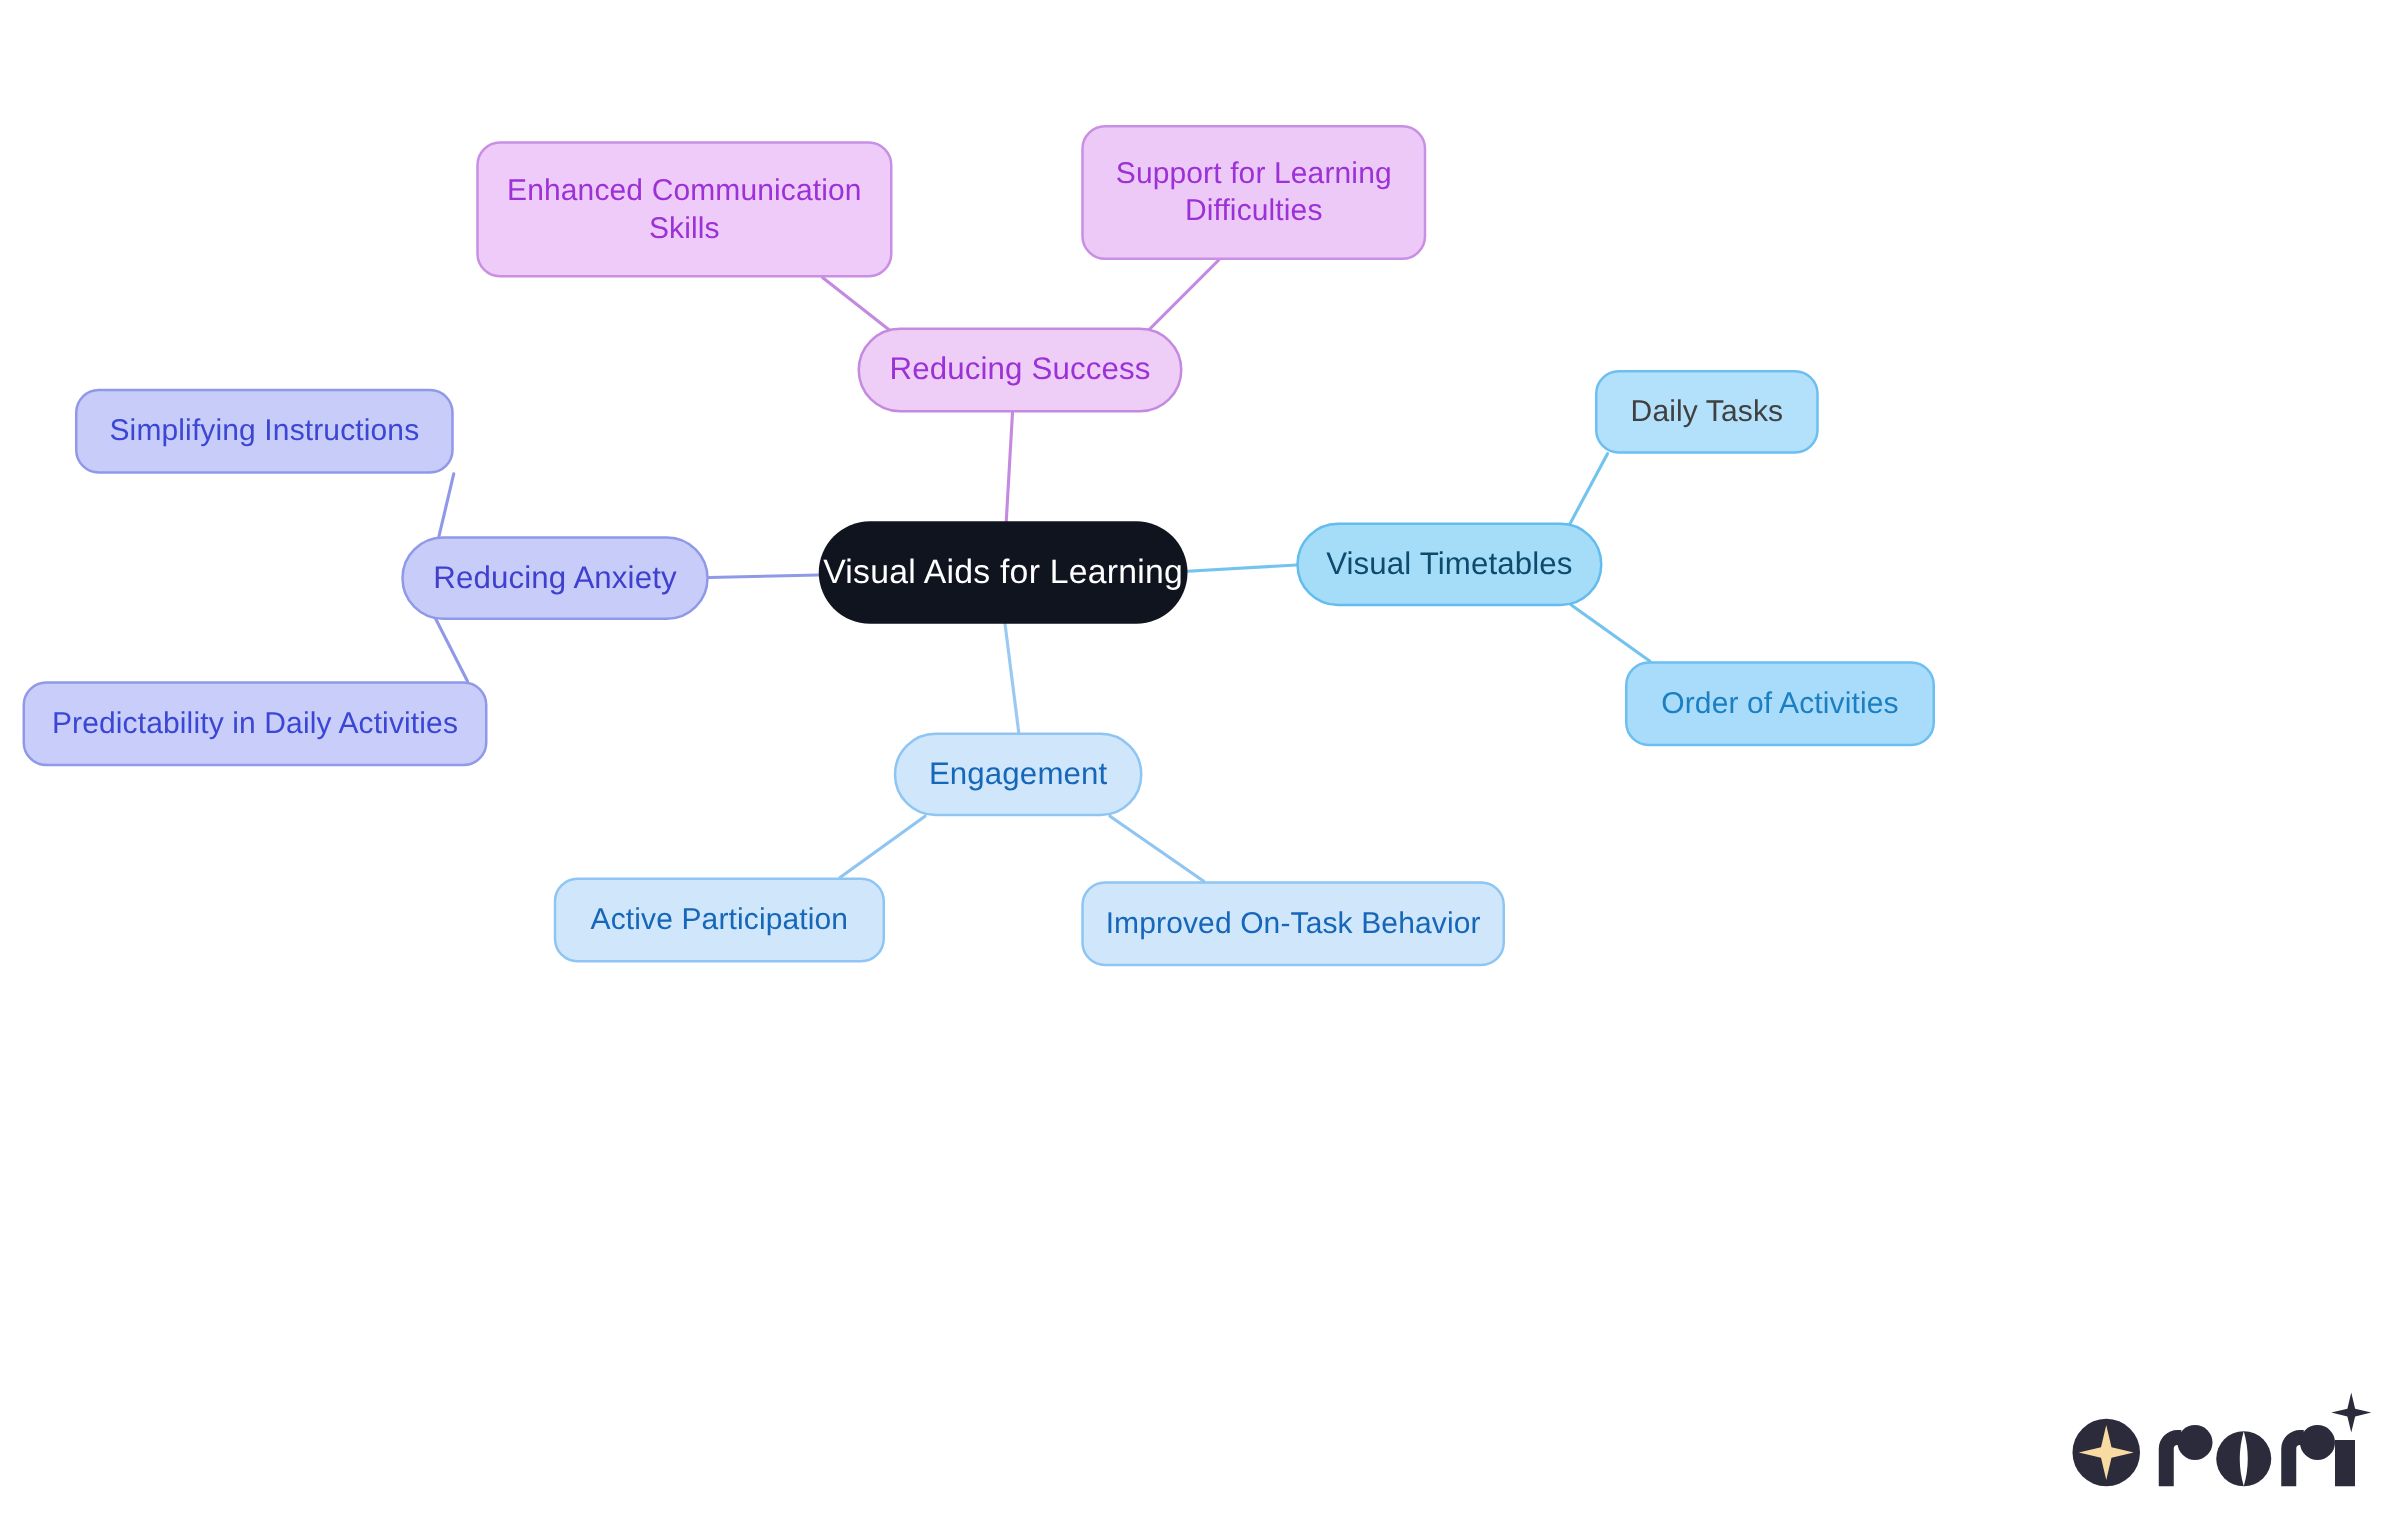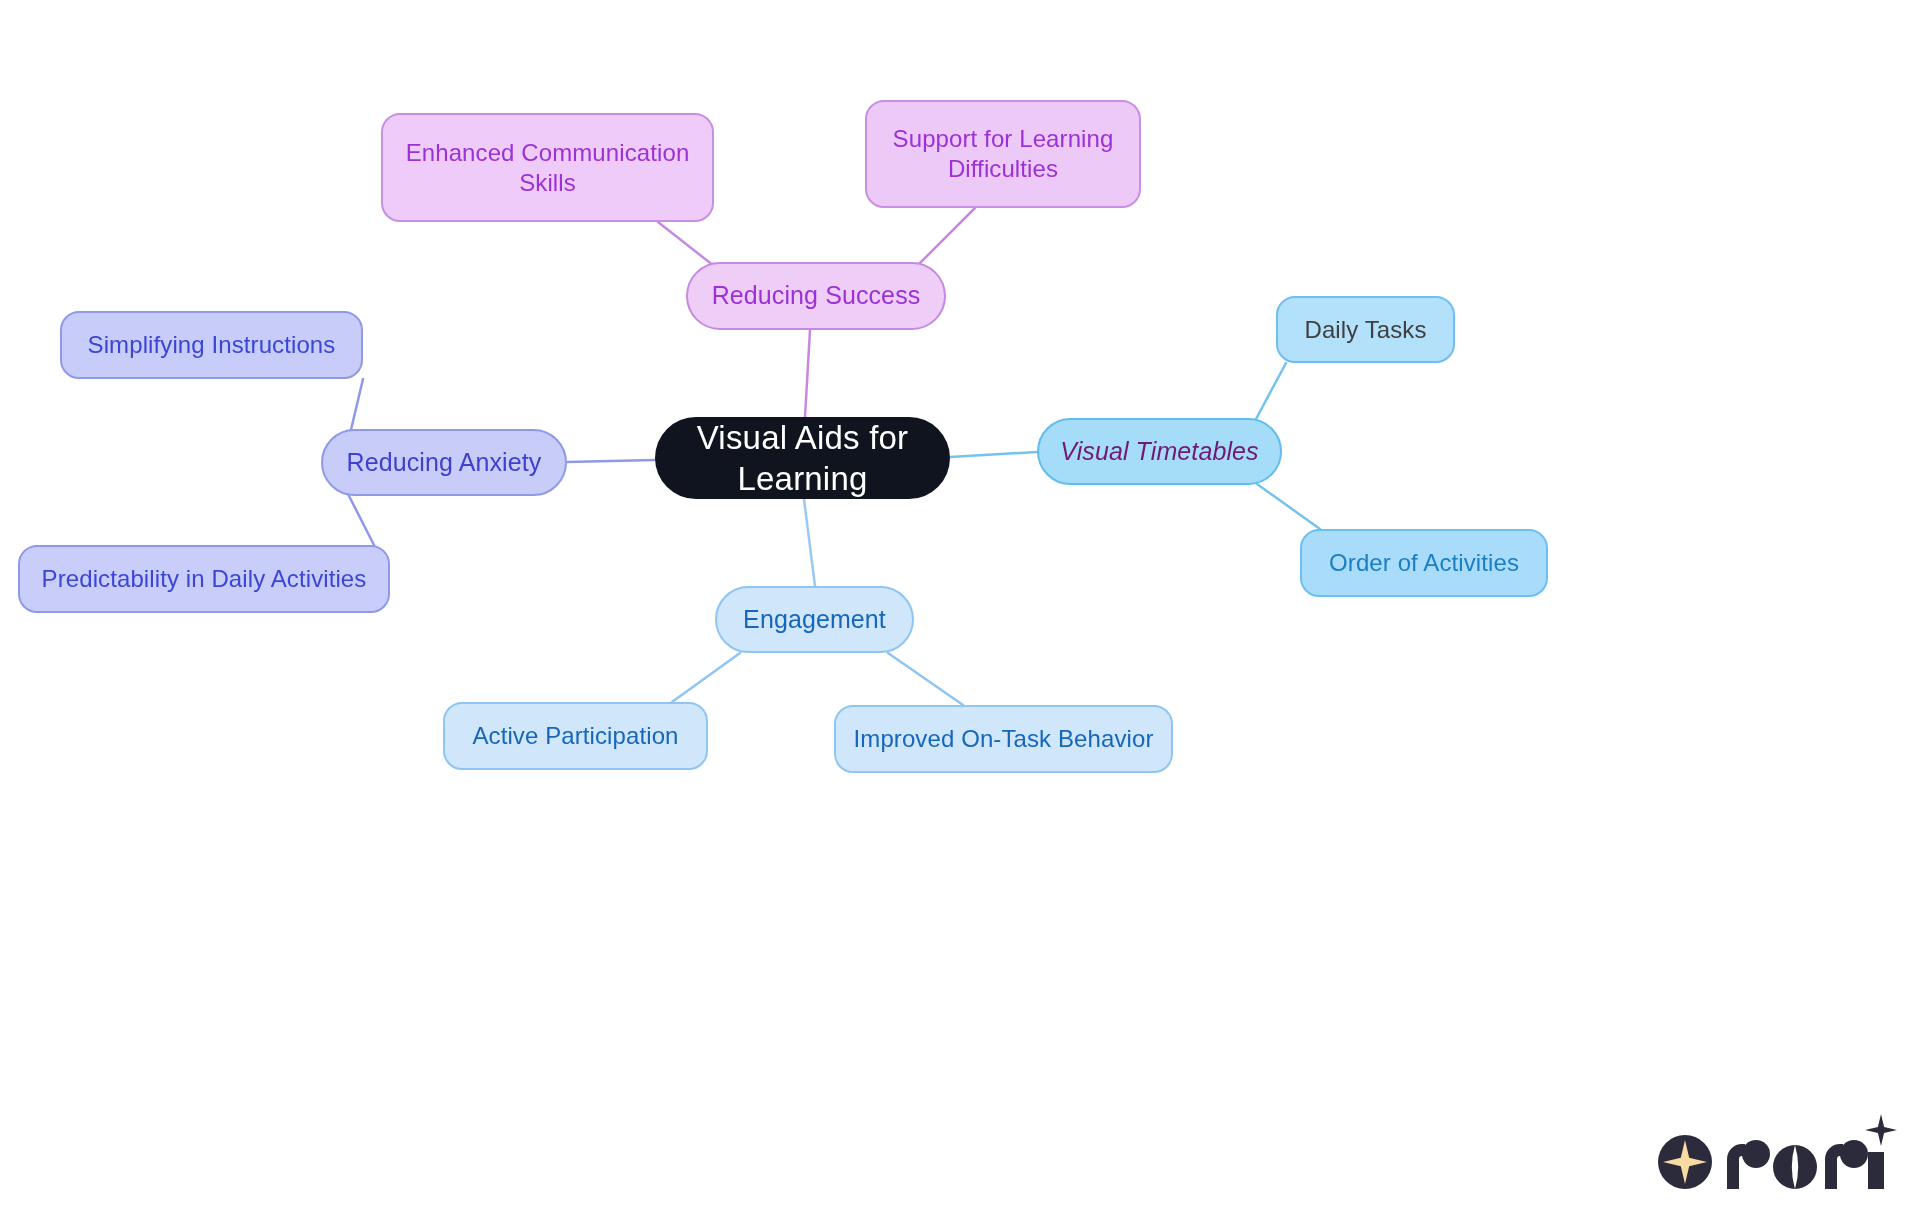--- a/index.html
+++ b/index.html
@@ -45,21 +45,21 @@
     line-height: 1.25;
     letter-spacing: 0.1px;
     white-space: pre-line;
   }
 
   .node.root {
     border-radius: 46px;
     border-width: 0;
     color: #ffffff;
     background: #10141f;
-    font-size: 33px;
+    font-size: 27px;
     letter-spacing: 0.2px;
   }
 
   .node.branch {
     border-radius: 34px;
     font-size: 25px;
   }
 
   .node.leaf {
     border-radius: 19px;
@@ -99,26 +99,26 @@
   <div id="nodes">
       <div class="node root" style="left: 655px; top: 417px; width: 295px; height: 82px; background: rgb(16, 20, 31); color: rgb(255, 255, 255);">Visual Aids for Learning</div>
       <div class="node branch" style="left: 686px; top: 262px; width: 260px; height: 68px; background: rgb(238, 205, 247); color: rgb(155, 49, 214); border-color: rgb(197, 138, 224);">Reducing Success</div>
       <div class="node leaf" style="left: 381px; top: 113px; width: 333px; height: 109px; background: rgb(239, 203, 249); color: rgb(155, 49, 214); border-color: rgb(201, 143, 227);">Enhanced Communication
 Skills</div>
       <div class="node leaf" style="left: 865px; top: 100px; width: 276px; height: 108px; background: rgb(237, 201, 248); color: rgb(155, 49, 214); border-color: rgb(201, 143, 227);">Support for Learning
 Difficulties</div>
       <div class="node branch" style="left: 321px; top: 429px; width: 246px; height: 67px; background: rgb(199, 204, 248); color: rgb(64, 64, 207); border-color: rgb(144, 153, 232);">Reducing Anxiety</div>
       <div class="node leaf" style="left: 60px; top: 311px; width: 303px; height: 68px; background: rgb(199, 204, 248); color: rgb(59, 70, 212); border-color: rgb(144, 153, 232);">Simplifying Instructions</div>
       <div class="node leaf" style="left: 18px; top: 545px; width: 372px; height: 68px; background: rgb(200, 205, 249); color: rgb(59, 70, 212); border-color: rgb(144, 153, 232);">Predictability in Daily Activities</div>
-      <div class="node branch" style="left: 1037px; top: 418px; width: 245px; height: 67px; background: rgb(165, 221, 248); color: #701a75; border-color: rgb(98, 188, 237); font-style: italic;">Visual Timetables</div>
+      <div class="node branch" style="left: 1037px; top: 418px; width: 245px; height: 67px; background: rgb(165, 221, 248); color: #0c4a6e; border-color: rgb(98, 188, 237);">Visual Timetables</div>
       <div class="node leaf" style="left: 1276px; top: 296px; width: 179px; height: 67px; background: rgb(179, 224, 251); color: #404040; border-color: rgb(108, 191, 240);">Daily Tasks</div>
       <div class="node leaf" style="left: 1300px; top: 529px; width: 248px; height: 68px; background: rgb(169, 220, 251); color: rgb(27, 127, 193); border-color: rgb(108, 191, 240);">Order of Activities</div>
       <div class="node branch" style="left: 715px; top: 586px; width: 199px; height: 67px; background: rgb(207, 230, 251); color: rgb(22, 103, 186); border-color: rgb(143, 197, 242);">Engagement</div>
       <div class="node leaf" style="left: 443px; top: 702px; width: 265px; height: 68px; background: rgb(207, 230, 251); color: rgb(22, 103, 186); border-color: rgb(143, 197, 242);">Active Participation</div>
-      <div class="node leaf" style="left: 834px; top: 705px; width: 339px; height: 68px; background: rgb(207, 230, 251); color: rgb(22, 103, 186); border-color: rgb(143, 197, 242);">Improved On-Task Behavior</div>
+      <div class="node leaf" style="left: 865px; top: 705px; width: 339px; height: 68px; background: rgb(207, 230, 251); color: rgb(22, 103, 186); border-color: rgb(143, 197, 242);">Improved On-Task Behavior</div>
     </div>
 
   <svg id="logo" viewBox="0 0 250 96" xmlns="http://www.w3.org/2000/svg">
 
     <circle cx="30" cy="50" r="27" fill="#2b2b3c"></circle>
     <path d="M30 28 L34.2 45.8 L52 50 L34.2 54.2 L30 72 L25.8 54.2 L8 50 L25.8 45.8 Z" fill="#f8dba2"></path>
 
     <path d="M72 77 V47 a15 15 0 0 1 15 -15 h3 v12 h-3 a3 3 0 0 0 -3 3 v30 Z" fill="#2b2b3c"></path>
     <circle cx="101" cy="42" r="14" fill="#2b2b3c"></circle>
 

